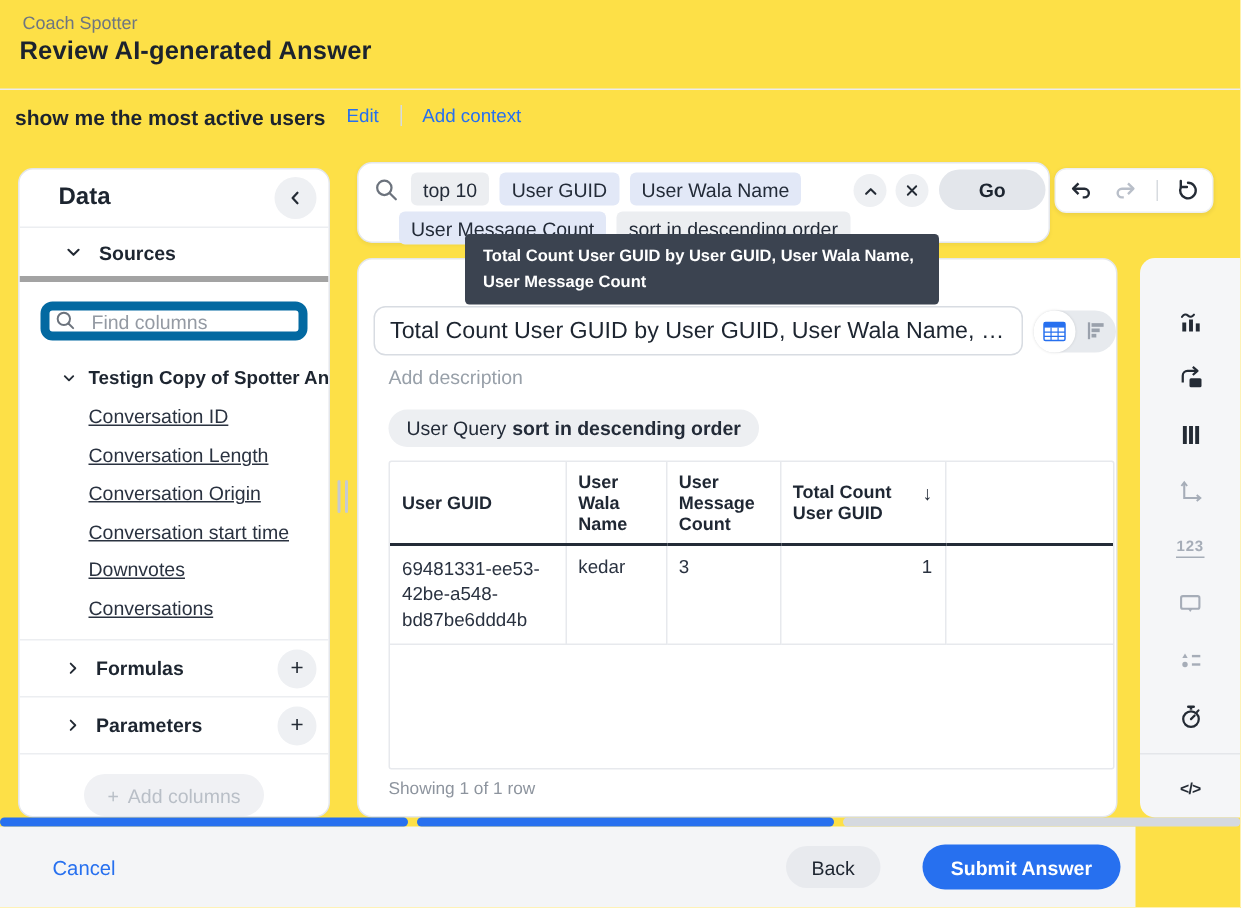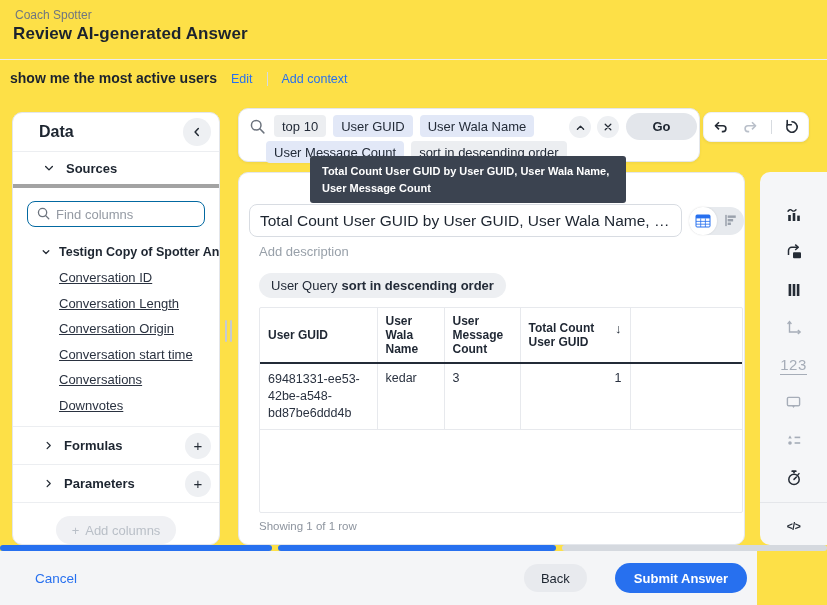--- a/index.html
+++ b/index.html
@@ -6,37 +6,37 @@
   html,body { background:#fff; }
   body { font-family:"Liberation Sans", sans-serif; color:#1d2530; }
   .screen { position:relative; width:827px; height:605px; background:#fde047; overflow:hidden; }
 
   
   .kicker { position:absolute; left:15px; top:8px; font-size:12px; color:#6f7680; }
   .page-title { position:absolute; left:13px; top:24px; font-size:17px; font-weight:700; color:#1c232e; letter-spacing:.1px; }
   .header-divider { position:absolute; left:0; top:59px; width:827px; height:1px; background:#ececee; }
 
   
-  .query-row { position:absolute; left:10px; top:70px; display:flex; align-items:flex-end; gap:14px; }
+  .query-row { position:absolute; left:10px; top:70px; display:flex; align-items:flex-start; gap:14px; }
   .query-text { font-size:14px; font-weight:700; color:#1c232e; }
   .link { font-size:12.5px; color:#2770ef; cursor:pointer; }
   .vsep { width:1px; height:14px; background:#d7dbe0; }
 
   
   .data-panel { position:absolute; left:12px; top:112px; width:208px; height:433px;
     background:#fff; border:1px solid #e3e6eb; border-radius:10px; overflow:hidden; }
   .panel-header { height:39px; display:flex; align-items:center; padding:0 8px 0 26px; border-bottom:1px solid #eceef1; }
   .panel-title { font-size:16px; font-weight:700; }
   .spacer { flex:1; }
   .circle-btn { width:28px; height:28px; border-radius:50%; background:#eef0f3; display:flex; align-items:center; justify-content:center; color:#242b35; cursor:pointer; flex:none; }
   .circle-btn.small { width:26px; height:26px; font-size:15px; }
   .sources-row { height:36px; display:flex; align-items:center; gap:11px; padding-left:30px; border-bottom:4px solid #a3a3a3; cursor:pointer; }
   .sources-label { font-size:13px; font-weight:600; }
   .search-wrap { padding:13px 14px 8px; }
-  .find-input { width:100%; height:26px; border:1px solid #0369a1; border-radius:8px;
+  .find-input { width:100%; height:26px; border:6px solid #0369a1; border-radius:8px;
     padding:0 8px 0 28px; font-size:13px; color:#1d2530; outline:none; font-family:inherit; }
   .find-input::placeholder { color:#949aa3; }
   .search-rel { position:relative; }
   .search-rel .mag { position:absolute; left:9px; top:5px; color:#6c737d; }
   .tree { padding:4px 0 8px; }
   .tree-source { height:26px; display:flex; align-items:center; gap:8px; padding-left:28px; cursor:pointer; }
   .tree-source-label { font-size:12.5px; font-weight:700; white-space:nowrap; }
   .tree-item { height:25.5px; display:flex; align-items:center; padding-left:46px; font-size:13px; color:#2a3240; cursor:pointer; white-space:nowrap;text-decoration:underline; }
   .section-row { height:38px; display:flex; align-items:center; gap:10px; padding:0 8px 0 30px; border-top:1px solid #eceef1; }
   .section-label { font-size:13px; font-weight:600; }
@@ -98,21 +98,21 @@
   .sort-head { display:flex; align-items:flex-start; justify-content:space-between; }
   .sort-arrow { font-size:13px; color:#232b37; margin-left:4px; }
   .row-count { margin:7px 0 0 20px; font-size:11.5px; color:#8d949e; }
 
   
   .right-toolbar { position:absolute; left:760px; top:172px; width:67px; height:373px; background:#f5f6f8;
     border-top-left-radius:10px; border-bottom-left-radius:10px; display:flex; flex-direction:column; align-items:center; padding-top:24px; }
   .tb-icon { width:38px; height:38px; display:flex; align-items:center; justify-content:center; cursor:pointer; color:#242b35; }
   .tb-icon.dim { color:#a6adb8; cursor:default; }
   .tb-divider { width:67px; height:1px; background:#e4e6ea; margin:5px 0; }
-  .glyph-123 { font-size:15px; font-weight:400; letter-spacing:.5px; border-bottom:1.5px solid currentColor; padding-bottom:1px; }
+  .glyph-123 { font-size:10px; font-weight:700; letter-spacing:.5px; border-bottom:1.5px solid currentColor; padding-bottom:1px; }
   .glyph-code { font-size:10.5px; font-weight:700; letter-spacing:-.5px; }
 
   
   .progress { position:absolute; left:0; top:545px; width:827px; height:6px; display:flex; gap:6px; z-index:30; }
   .seg { height:6px; border-radius:3px; }
   .seg.done { background:#2770ef; }
   .seg.todo { background:#d5d9df; }
   .footer { position:absolute; left:0; top:551px; width:757px; height:54px; background:#f4f5f7;
     display:flex; align-items:center; padding:0 10px 0 35px; z-index:25; }
   .cancel-link { font-size:13.5px; color:#2770ef; cursor:pointer; }
@@ -179,22 +179,22 @@
           <svg width="10" height="10" viewBox="0 0 16 16">
               <path d="M3.5 6 L8 10.5 L12.5 6" fill="none" stroke="#242b35" stroke-width="2" stroke-linecap="round" stroke-linejoin="round"></path>
             </svg>
         </span>
         <span class="tree-source-label">Testign Copy of Spotter Ana...</span>
       </div>
       <div class="tree-item">Conversation ID</div>
       <div class="tree-item">Conversation Length</div>
       <div class="tree-item">Conversation Origin</div>
       <div class="tree-item">Conversation start time</div>
+      <div class="tree-item">Downvotes</div>
       <div class="tree-item">Conversations</div>
-      <div class="tree-item">Downvotes</div>
     </div>
 
     <div class="section-row">
       <span>
         <svg width="11" height="11" viewBox="0 0 16 16">
             <path d="M6 3.5 L10.5 8 L6 12.5" fill="none" stroke="#242b35" stroke-width="1.8" stroke-linecap="round" stroke-linejoin="round"></path>
           </svg>
       </span>
       <span class="section-label">Formulas</span>
       <span class="spacer"></span>

